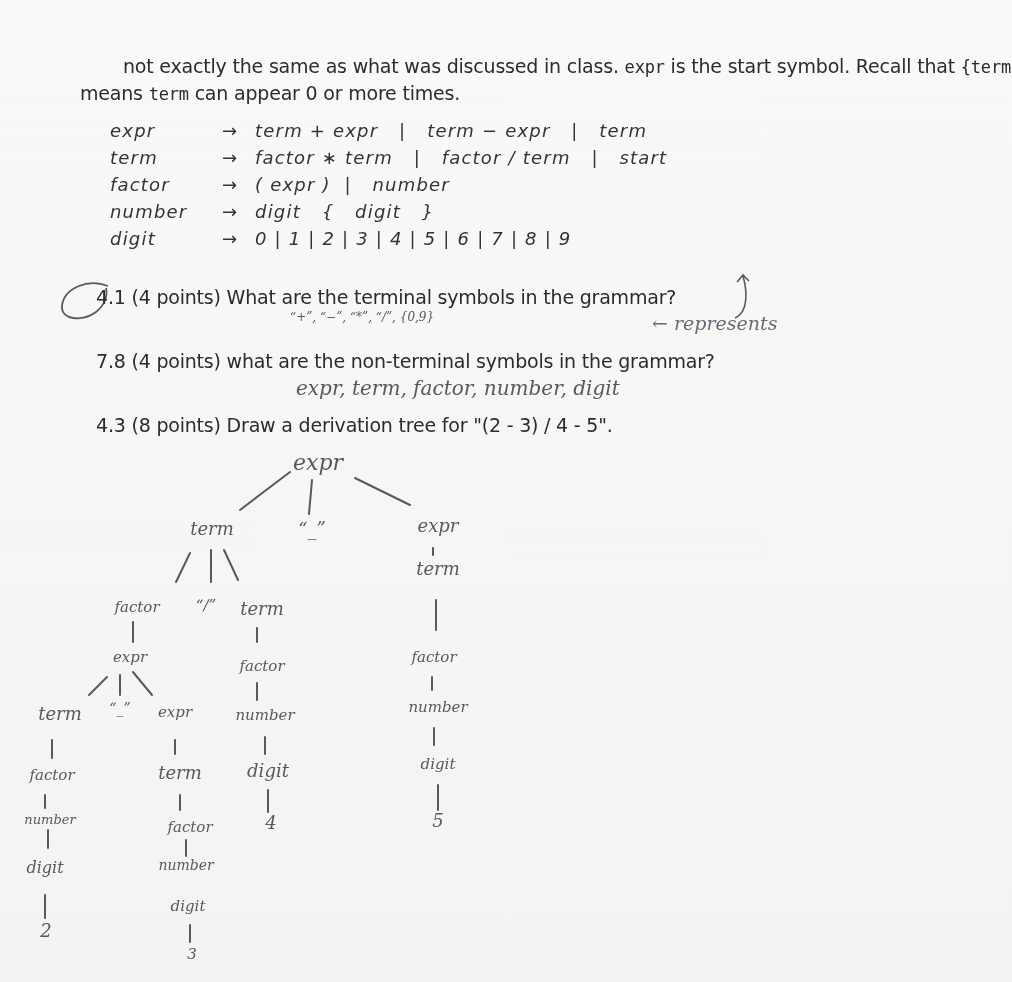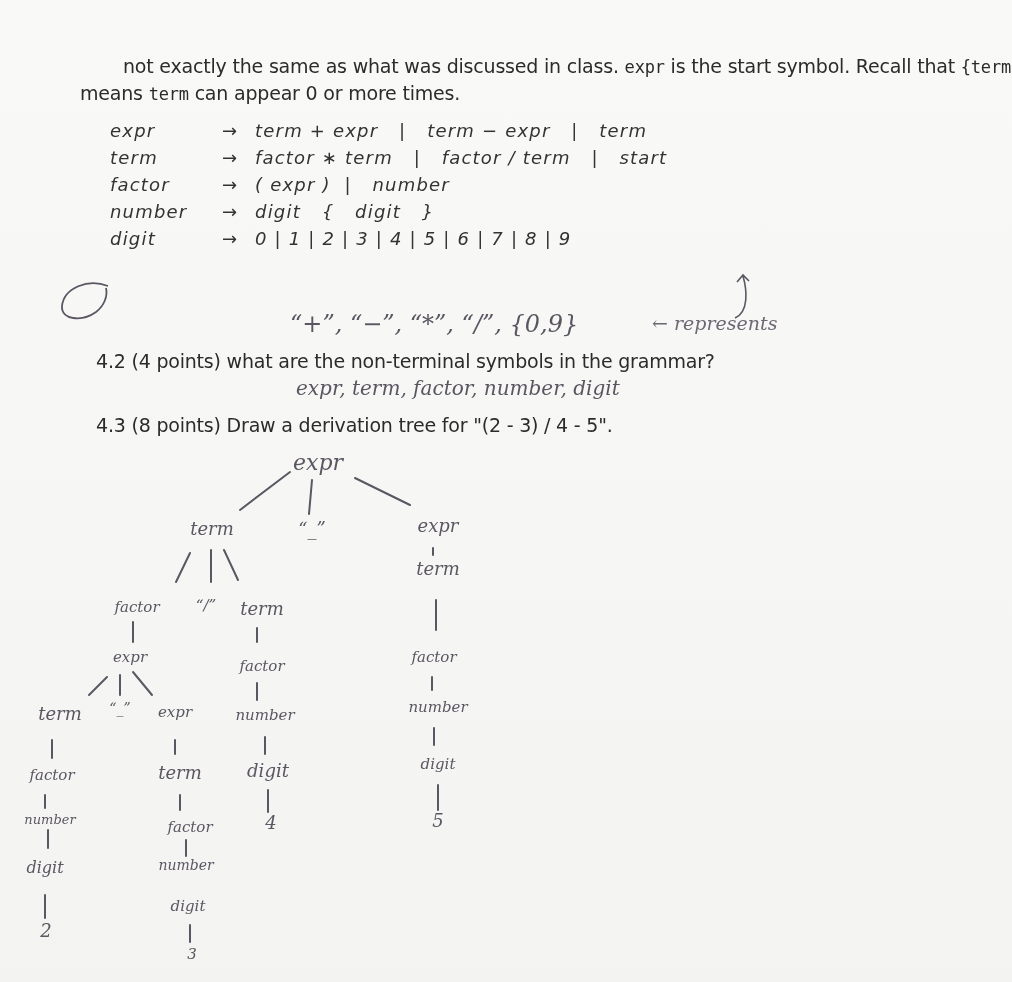--- a/index.html
+++ b/index.html
@@ -65,28 +65,32 @@
     <div class="row">
       <span class="lhs">digit</span>
       <span class="arrow">→</span>
       <span class="rhs">0 | 1 | 2 | 3 | 4 | 5 | 6 | 7 | 8 | 9</span>
     </div>
   </div>
 
   <svg style="position:absolute; left:58px; top:278px;" width="60" height="46">
     <path d="M50 8 C 30 0, 6 10, 4 28 C 3 42, 24 44, 38 34 C 46 28, 50 18, 48 10" stroke="#5b5662" stroke-width="1.8" fill="none"></path>
   </svg>
-  <div class="hand" style="left:290px; top:310px; font-size:24px;">“+”, “−”, “*”, “/”, {0,9}</div>
+  <div class="printed" style="left:96px; top:286px;">
+    <span>4.1</span>
+    <span>(4 points) What are the terminal symbols in the grammar?</span>
+  </div>
+  <div class="hand" style="left:290px; top:310px; font-size:12px;">“+”, “−”, “*”, “/”, {0,9}</div>
   <div class="hand light" style="left:652px; top:312px; font-size:19px;">← represents</div>
   <svg style="position:absolute; left:725px; top:272px;" width="30" height="50">
     <path d="M10 46 C 24 40, 22 18, 18 4 M12 10 L18 3 L24 9" stroke="#5b5662" stroke-width="1.6" fill="none"></path>
   </svg>
 
   <div class="printed" style="left:96px; top:350px;">
-    <span>4.2</span>
+    <span>7.8</span>
     <span>(4 points) what are the non-terminal symbols in the grammar?</span>
   </div>
   <div class="hand" style="left:296px; top:376px; font-size:20px;">expr, term, factor, number, digit</div>
 
   <div class="printed" style="left:96px; top:414px;">
     <span>4.3</span>
     <span>(8 points) Draw a derivation tree for "(2 - 3) / 4 - 5".</span>
   </div>
 
   <svg class="tree" width="1012" height="982">

